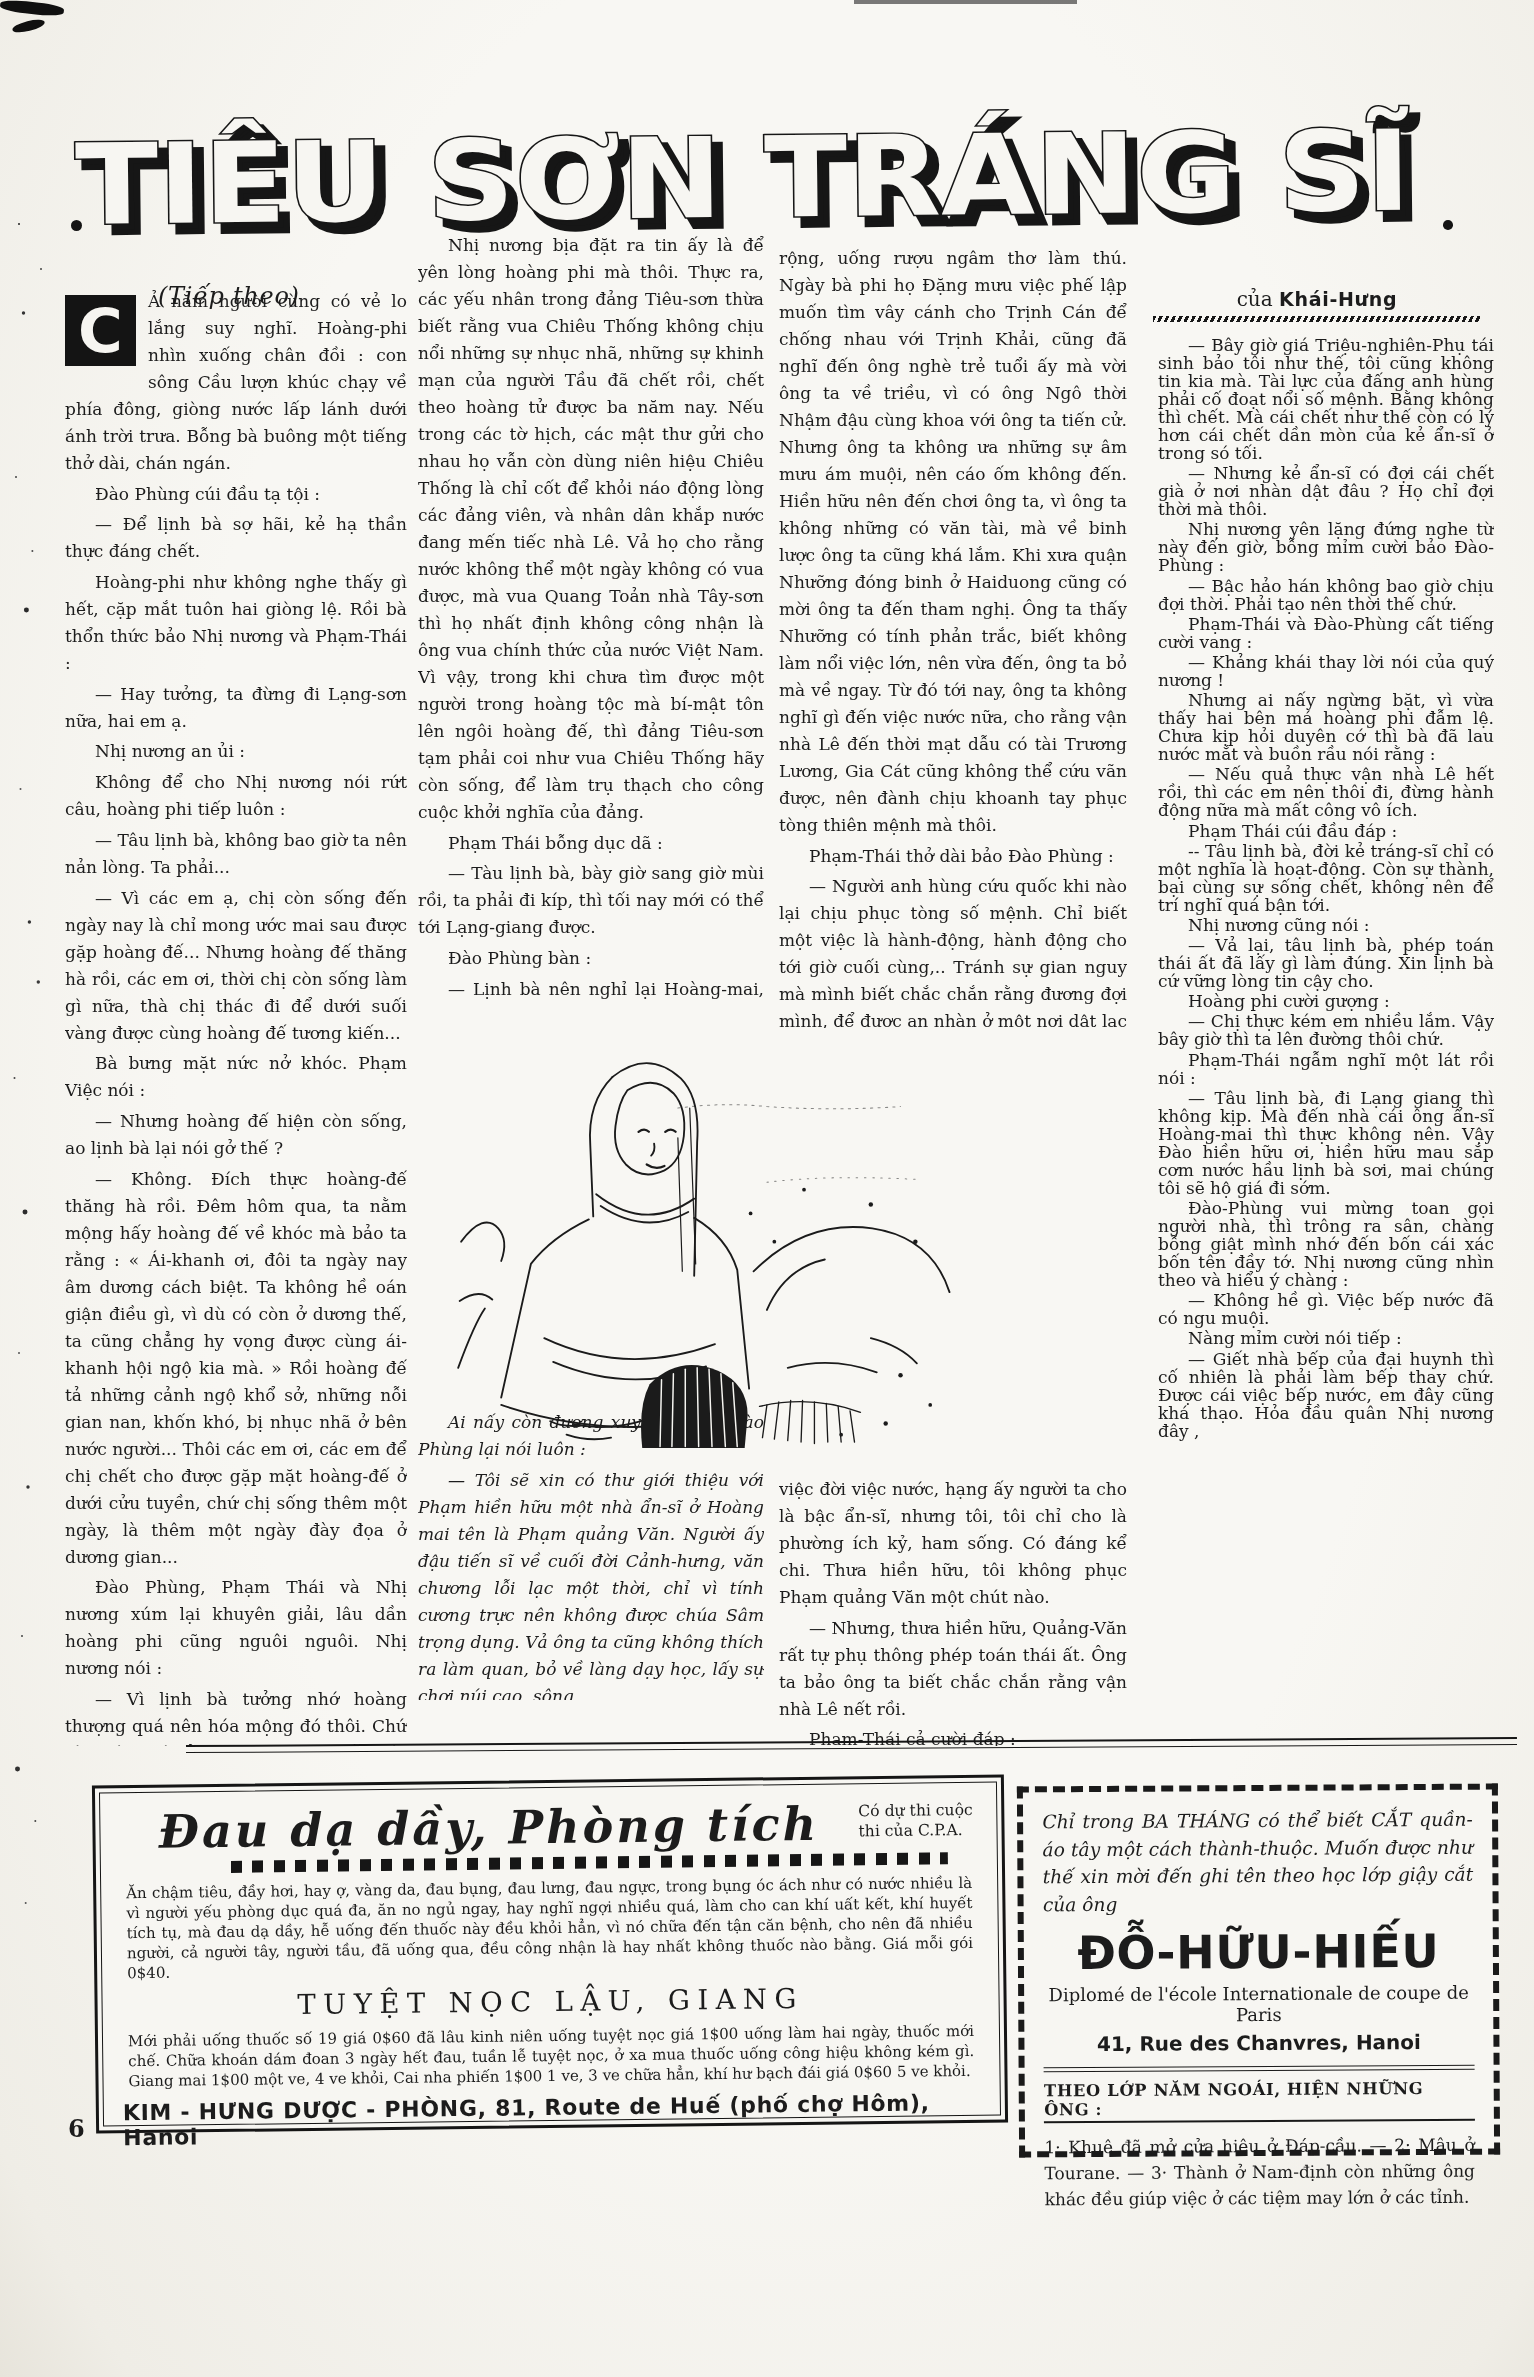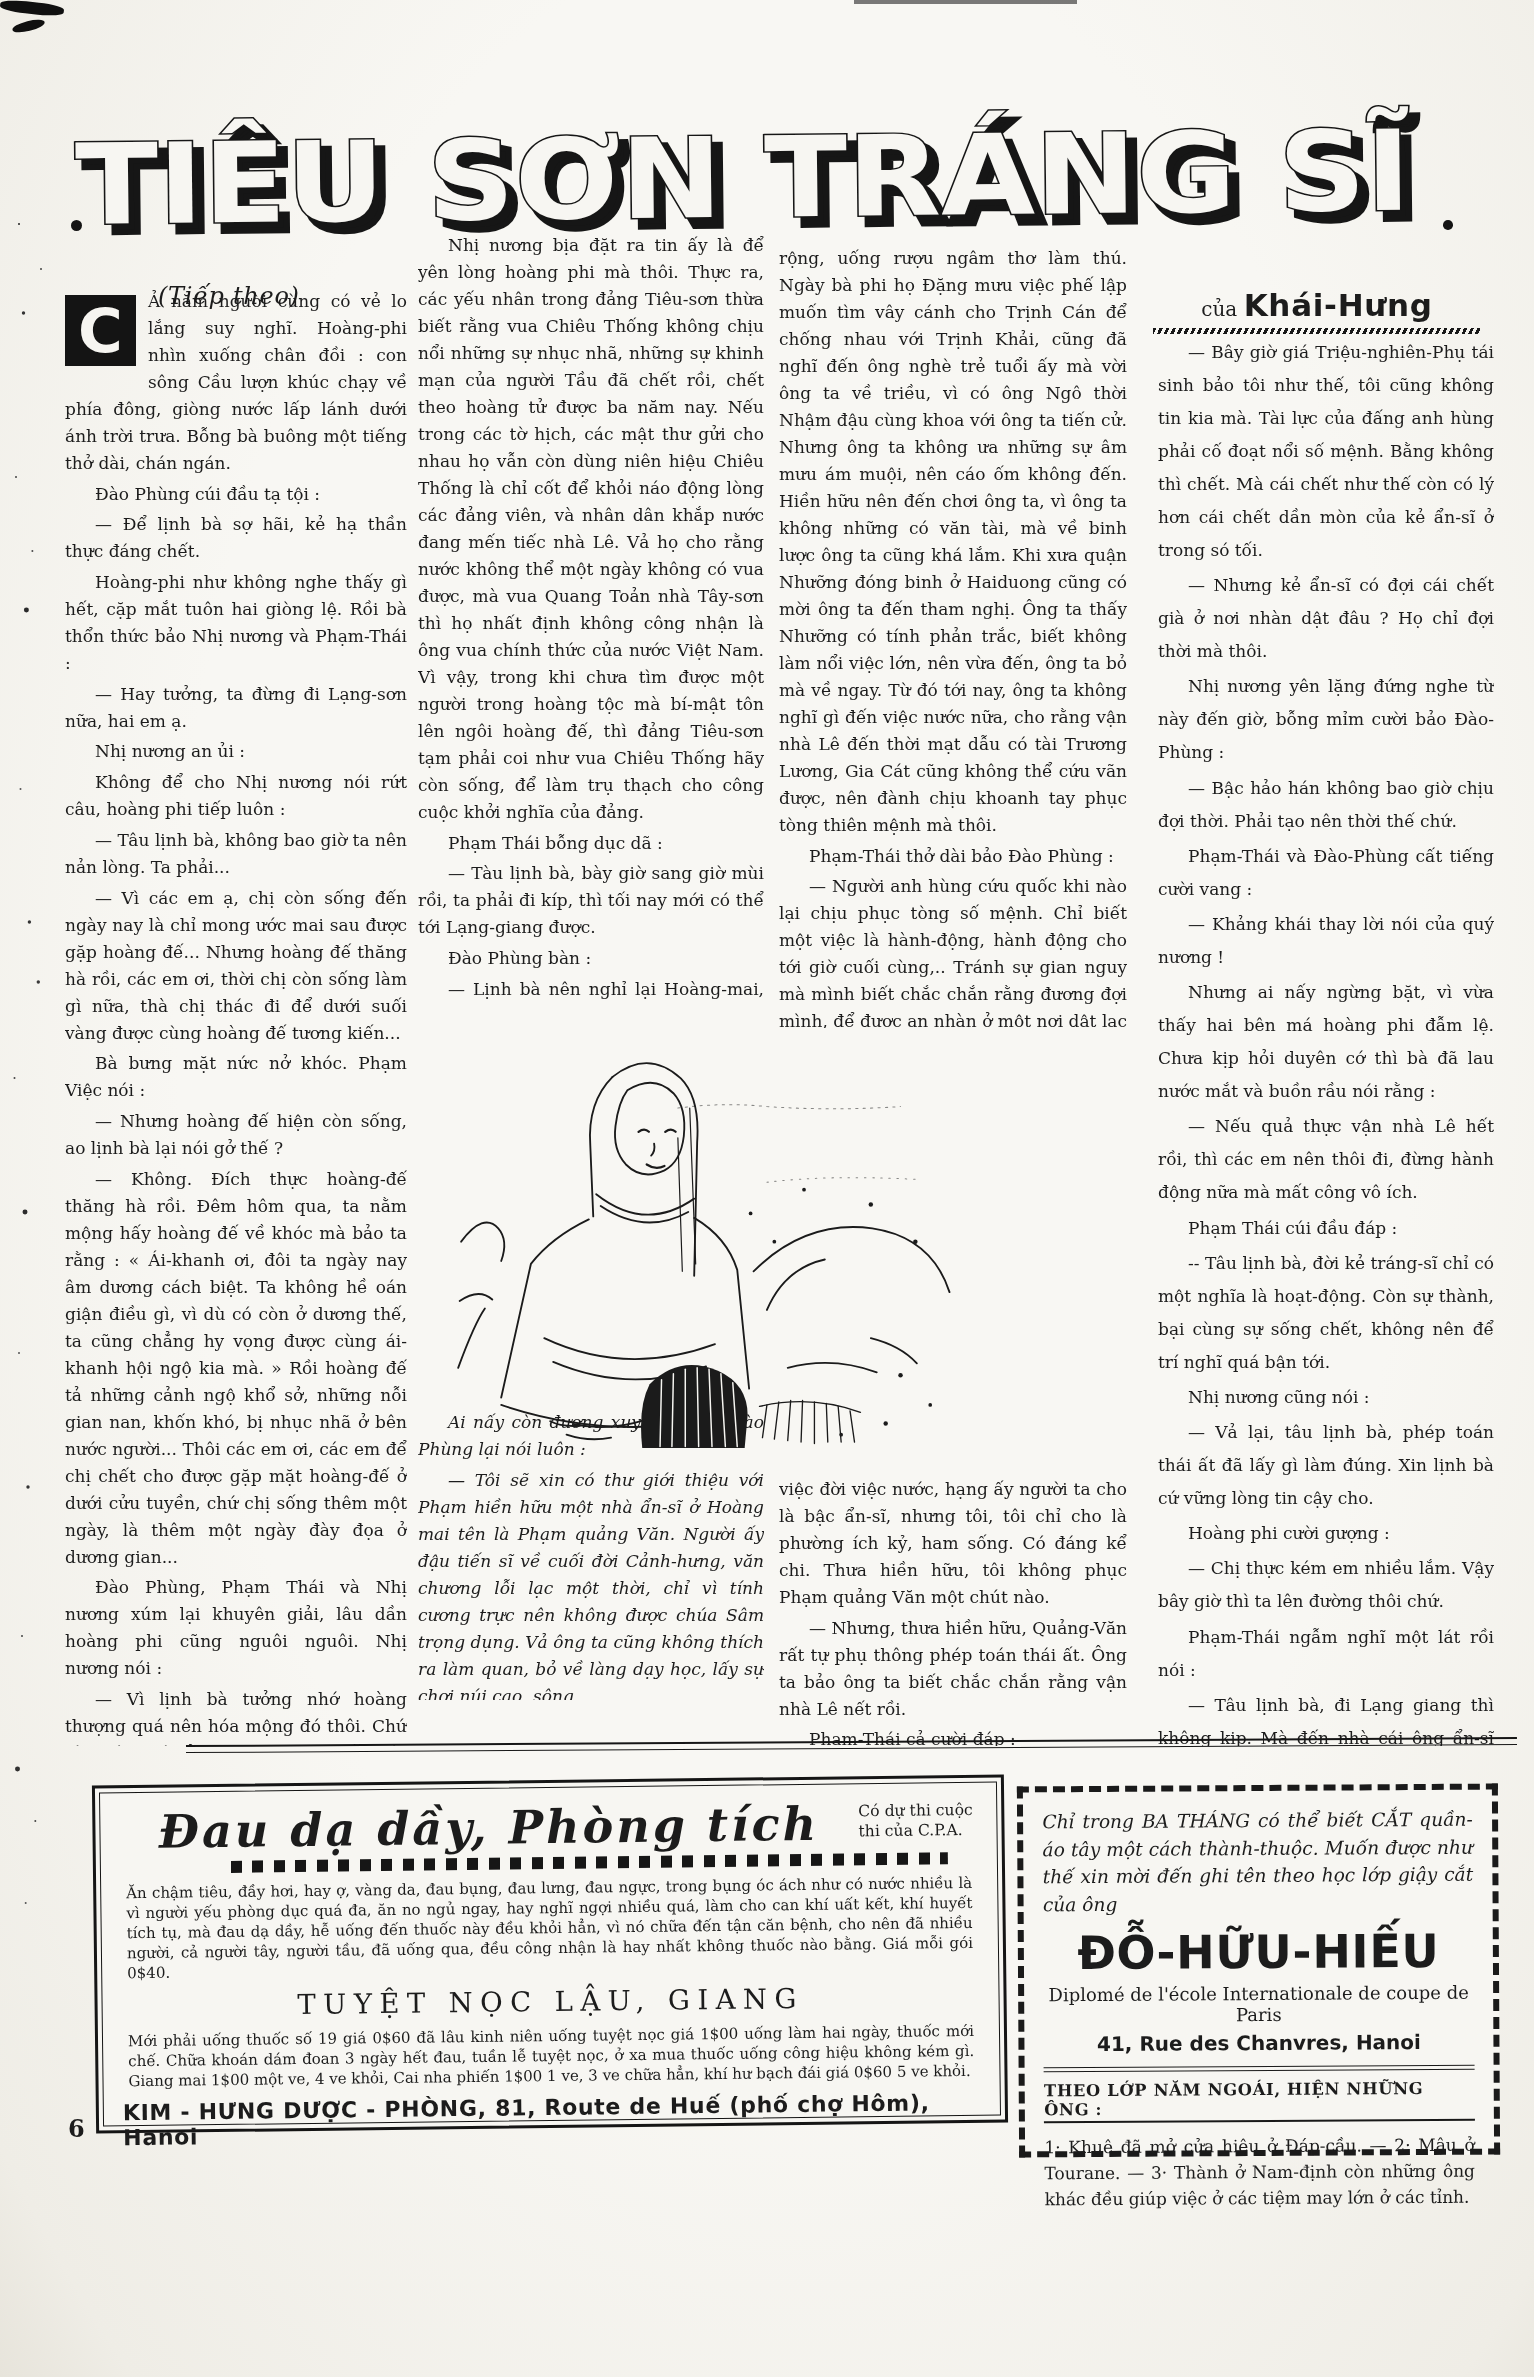--- a/index.html
+++ b/index.html
@@ -15,27 +15,27 @@
   .speckles{position:absolute;left:18px;top:223px;width:2.2px;height:2.2px;background:#222;border-radius:50%;
     box-shadow: 4.5px 89px 0 0.7px #333, -3px 253px 0 #444, 7.4px 386px 0 1.5px #2a2a2a, 1.5px 565px 0 #555,
     10.4px 698px 0 0.7px #333, -4.5px 854px 0 #444, 6px 988px 0 1.5px #2c2c2c, 0 1129px 0 #555,
     9px 1263px 0 0.7px #333, 3px 1412px 0 #444, -1.5px 1545px 0 1.5px #303030, 6.7px 1679px 0 #555,
     22px 45px 0 #444, 19.3px 758px 0 0.7px #3a3a3a, 16.3px 1597px 0 #444, 13.4px 327px 0 #4a4a4a;}
   
   .title-wrap{position:absolute;left:52px;top:83px;width:1397px;height:187px;transform:rotate(-0.6deg);}
   .title-dot{position:absolute;background:#141414;border-radius:50%;}
   .subtitle{position:absolute;left:158px;top:282px;font-style:italic;font-size:24px;letter-spacing:0.7px;}
   .byline{position:absolute;left:1153px;top:287px;width:328px;text-align:center;font-size:20px;}
-  .byline b{font-size:31px;font-family:"DejaVu Sans","Liberation Sans",sans-serif;letter-spacing:0.7px;}
+  .byline b{font-size:19px;font-family:"DejaVu Sans","Liberation Sans",sans-serif;letter-spacing:0.7px;}
   .byline-rule{margin-top:4.5px;height:6.7px;background:repeating-linear-gradient(115deg,#181818 0 3px,transparent 3px 6px);}
   
   .col{position:absolute;overflow:hidden;text-align:justify;font-size:17px;line-height:27px;}
   .col p{margin:0 0 3.7px 0;text-indent:30px;}
   .noindent-first p:first-of-type{text-indent:0;}
-  .col4{line-height:33px;}
+  .col4{line-height:18px;}
   .col4 p{margin-bottom:2.2px;}
   .dropcap{
     float:left;width:71px;height:71px;margin:7.4px 12px 3px 0;background:#141414;color:#f6f5f1;
     font-family:"DejaVu Sans","Liberation Sans",sans-serif;font-weight:bold;font-size:61px;line-height:71px;text-align:center;
   }
   
   .illo{position:absolute;left:455px;top:1019px;width:514px;height:429px;}
   
   .ads-rule{position:absolute;left:186px;top:1741px;width:1331px;height:5.2px;
     border-top:2.2px solid #161616;border-bottom:1.5px solid #161616;transform:rotate(-0.35deg);}

